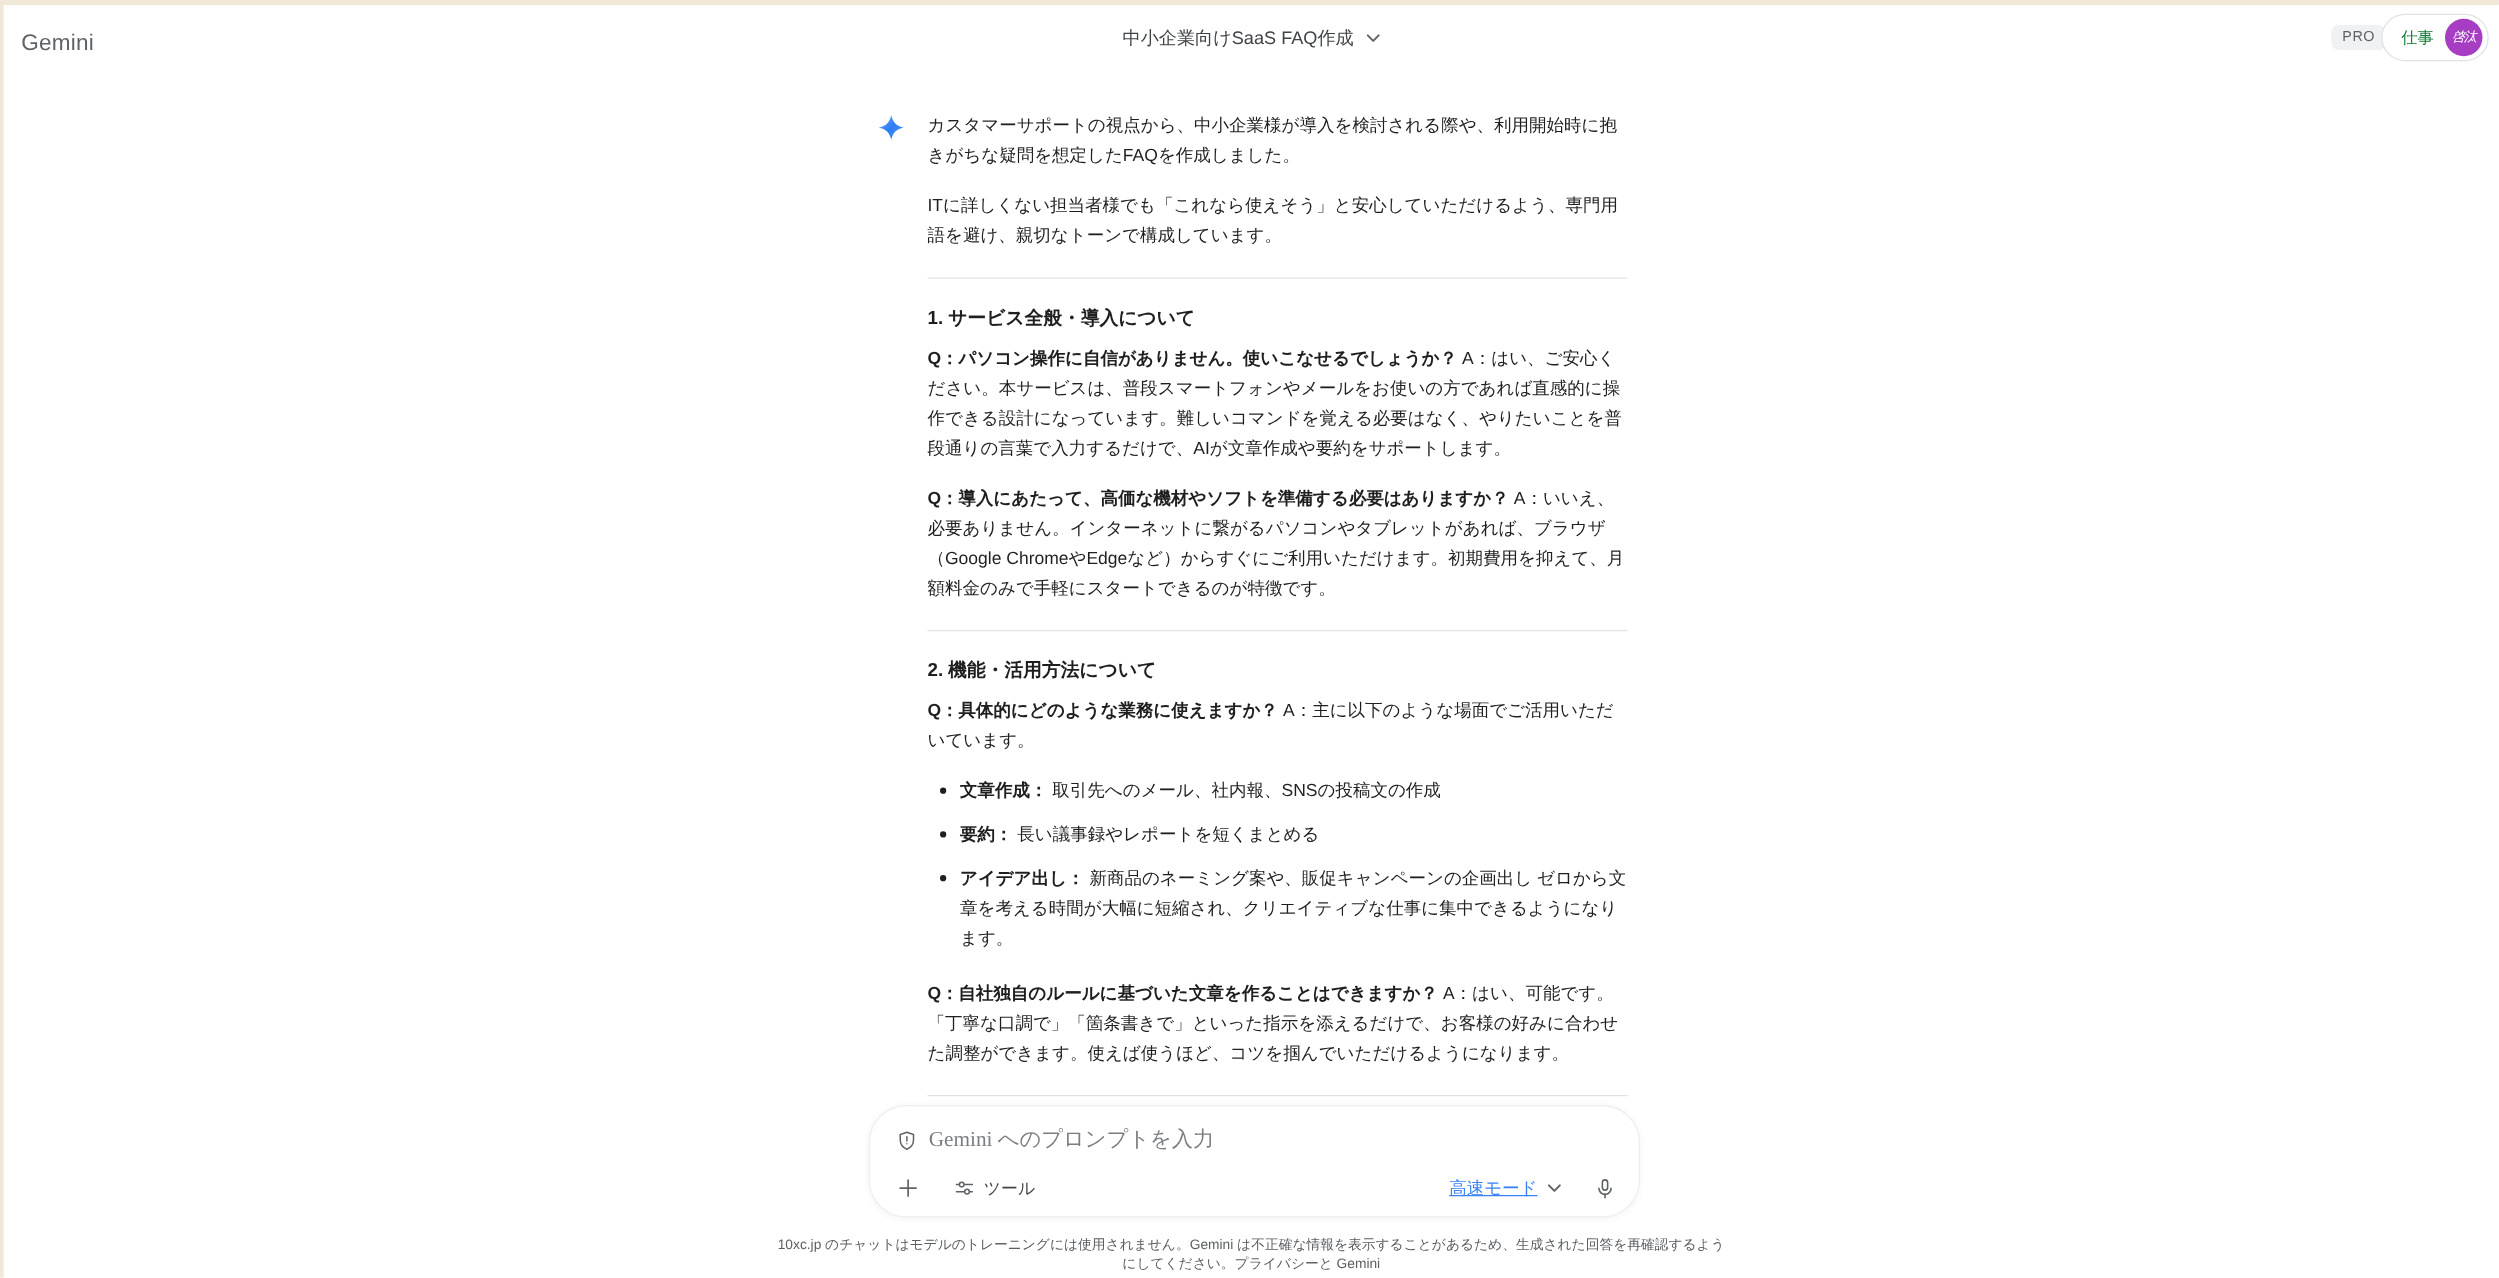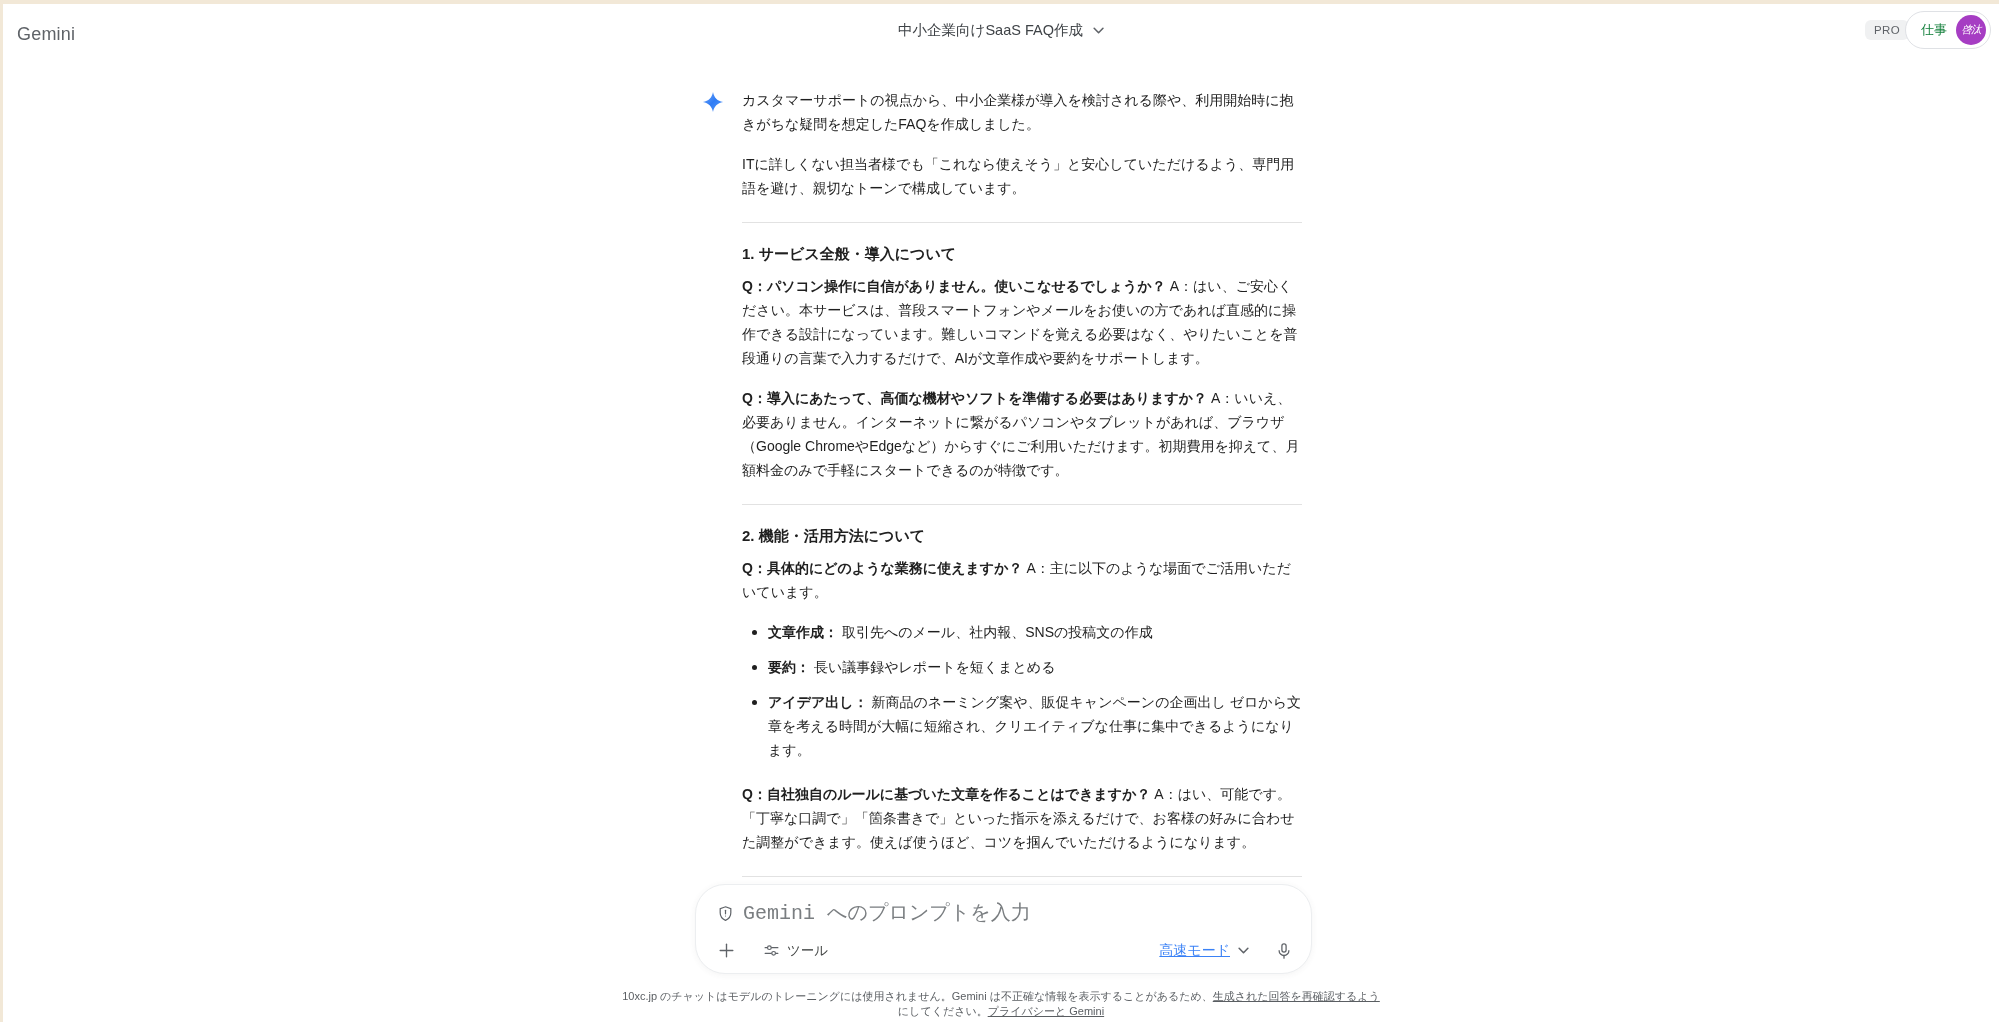--- a/index.html
+++ b/index.html
@@ -59,39 +59,39 @@
   .faded { margin-bottom: 0 !important; }
 
   
   .composer {
     position: absolute; left: 692px; top: 880px; width: 617px; height: 90px;
     background: #fff; border-radius: 30px;
     border: 1px solid #eceef0; box-shadow: 0 1px 6px rgba(60,64,67,.06);
   }
   .composer .row1 { display: flex; align-items: center; gap: 9px; padding: 17px 24px 0 21px; }
   .composer input {
-    border: none; outline: none; flex: 1; font-size: 20px; color: #1f1f1f; background: transparent;
-    font-family: Liberation Mono, monospace;
+    border: none; outline: none; flex: 1; font-size: 17px; color: #1f1f1f; background: transparent;
+    font-family: Liberation Serif, serif;
   }
   .composer input::placeholder { color: #7a7e81; opacity: 1; }
   .composer .row2 {
     position: absolute; left: 21px; right: 18px; bottom: 13px;
     display: flex; align-items: center;
   }
   .icon-btn { display: flex; align-items: center; justify-content: center; cursor: pointer; background: none; border: none; padding: 0; }
   .tools-btn { display: flex; align-items: center; gap: 7px; margin-left: 27px; cursor: pointer; background: none; border: none; }
   .tools-btn .lbl { font-size: 13.5px; color: #444746; }
   .mode-btn { display: flex; align-items: center; gap: 8px; margin-left: auto; cursor: pointer; background: none; border: none; }
   .mode-btn .lbl { font-size: 14px; color: #3b82f6; text-decoration: underline; }
   .mic-btn { margin-left: 26px; }
   .ico { stroke: #5f6368; fill: none; stroke-width: 1.7; stroke-linecap: round; }
 
   
   .footer { position: absolute; left: 0; right: 0; top: 985px; text-align: center; font-size: 11px; line-height: 15px; color: #5a5e62; }
-  .footer a { color: #5a5e62; text-decoration: underline; cursor: pointer; }
+  .footer a { color: #5a5e62; cursor: pointer; }
 </style>
 </head>
 <body>
 
 <div class="app">
 
   <div class="header">
     <div class="logo">Gemini</div>
 
     <div class="title-wrap">

